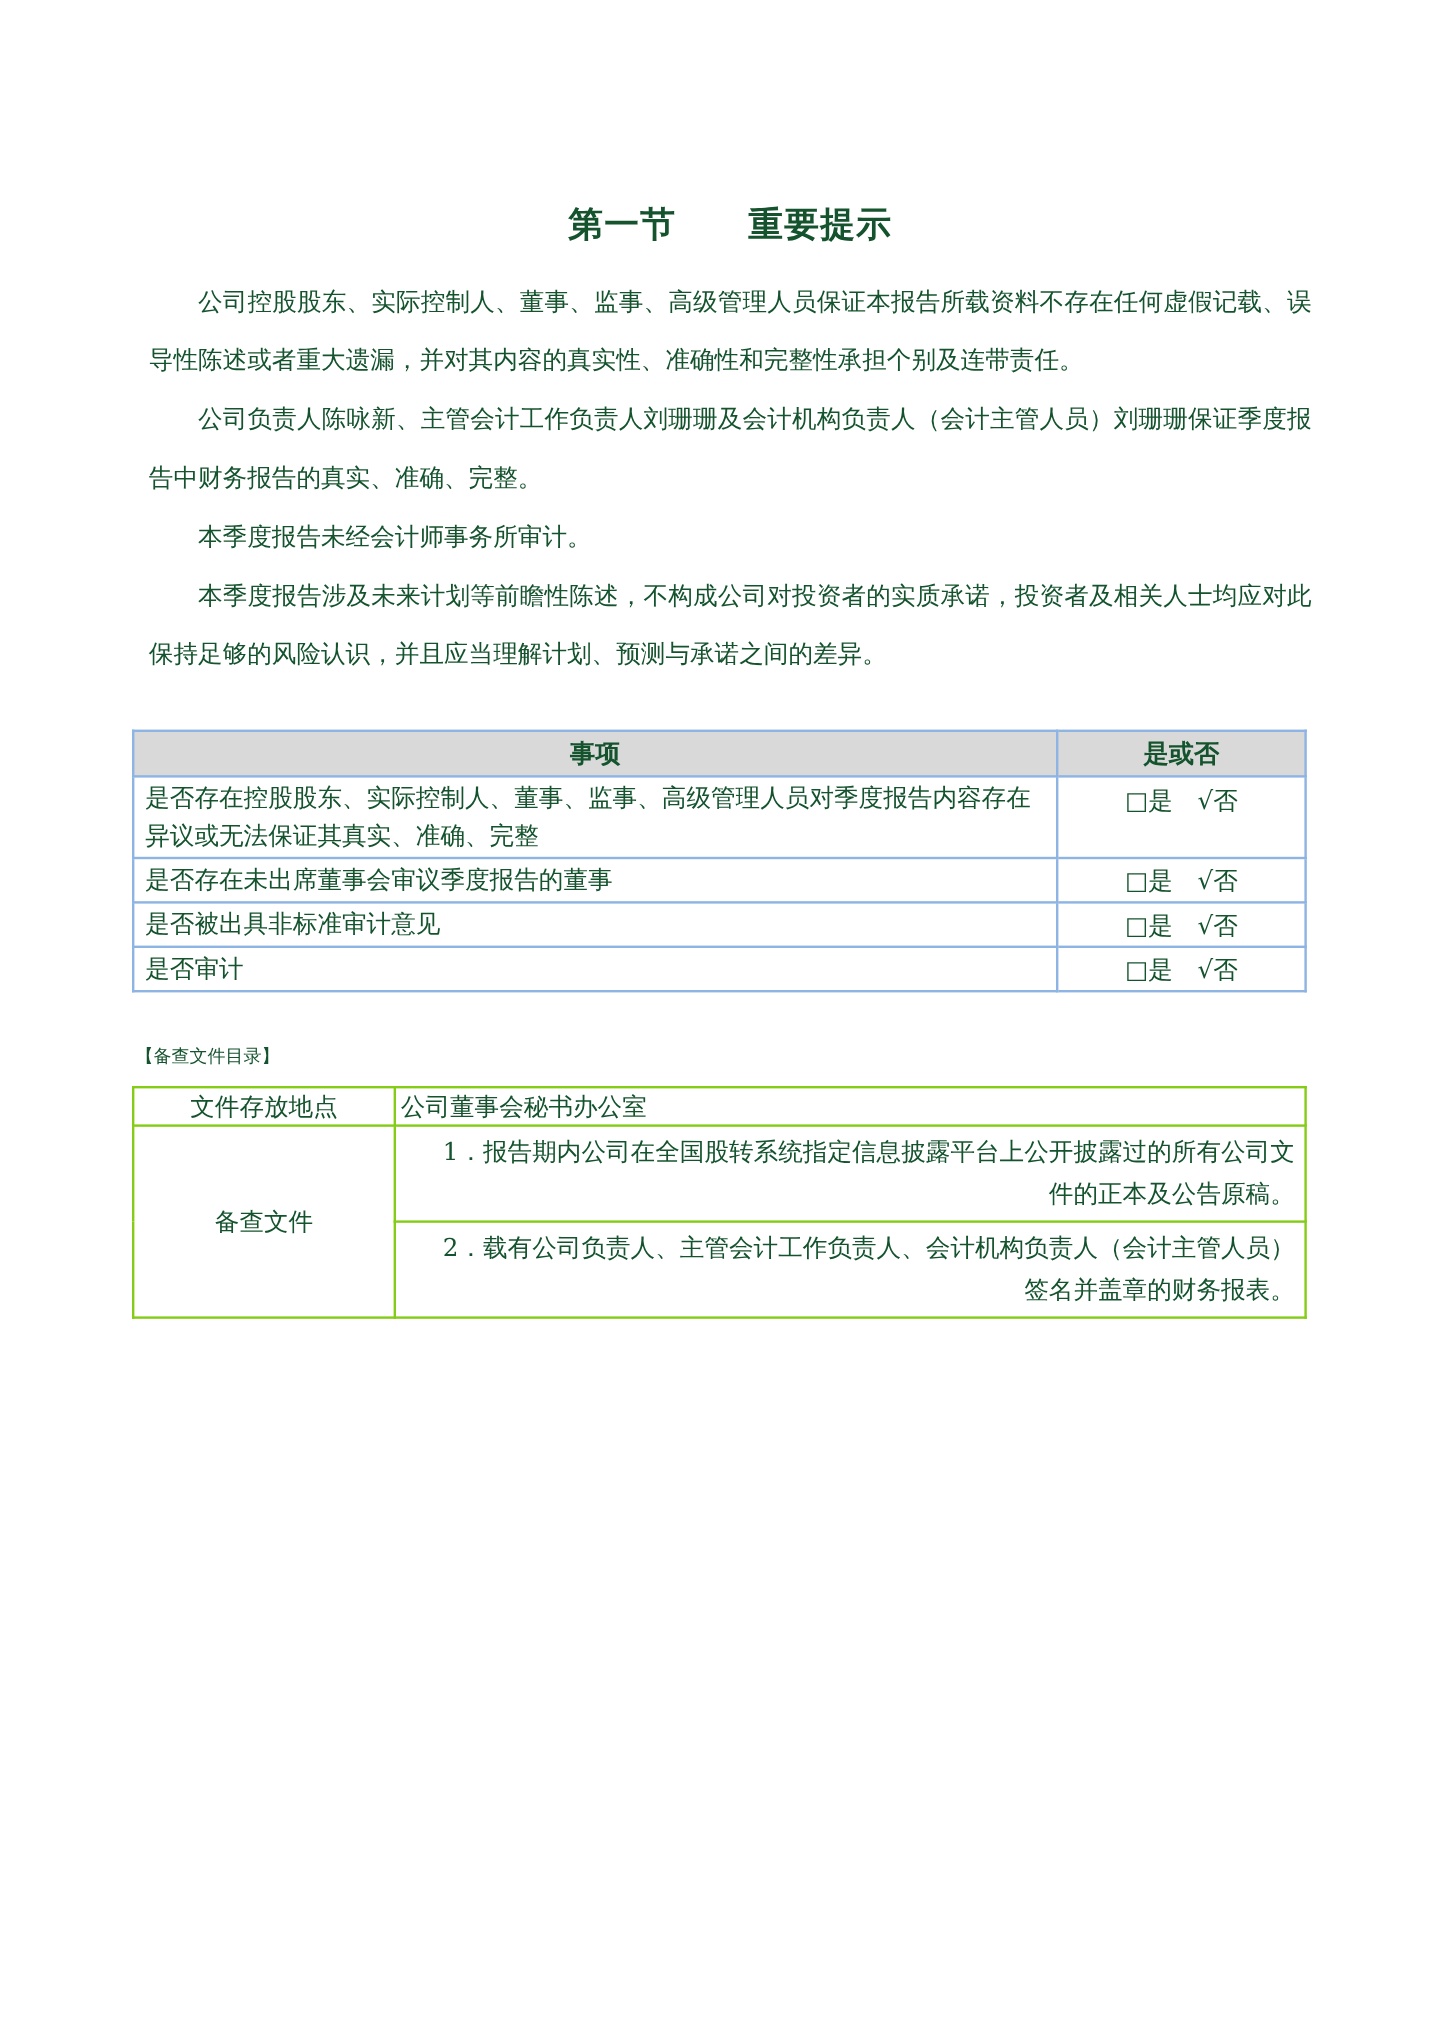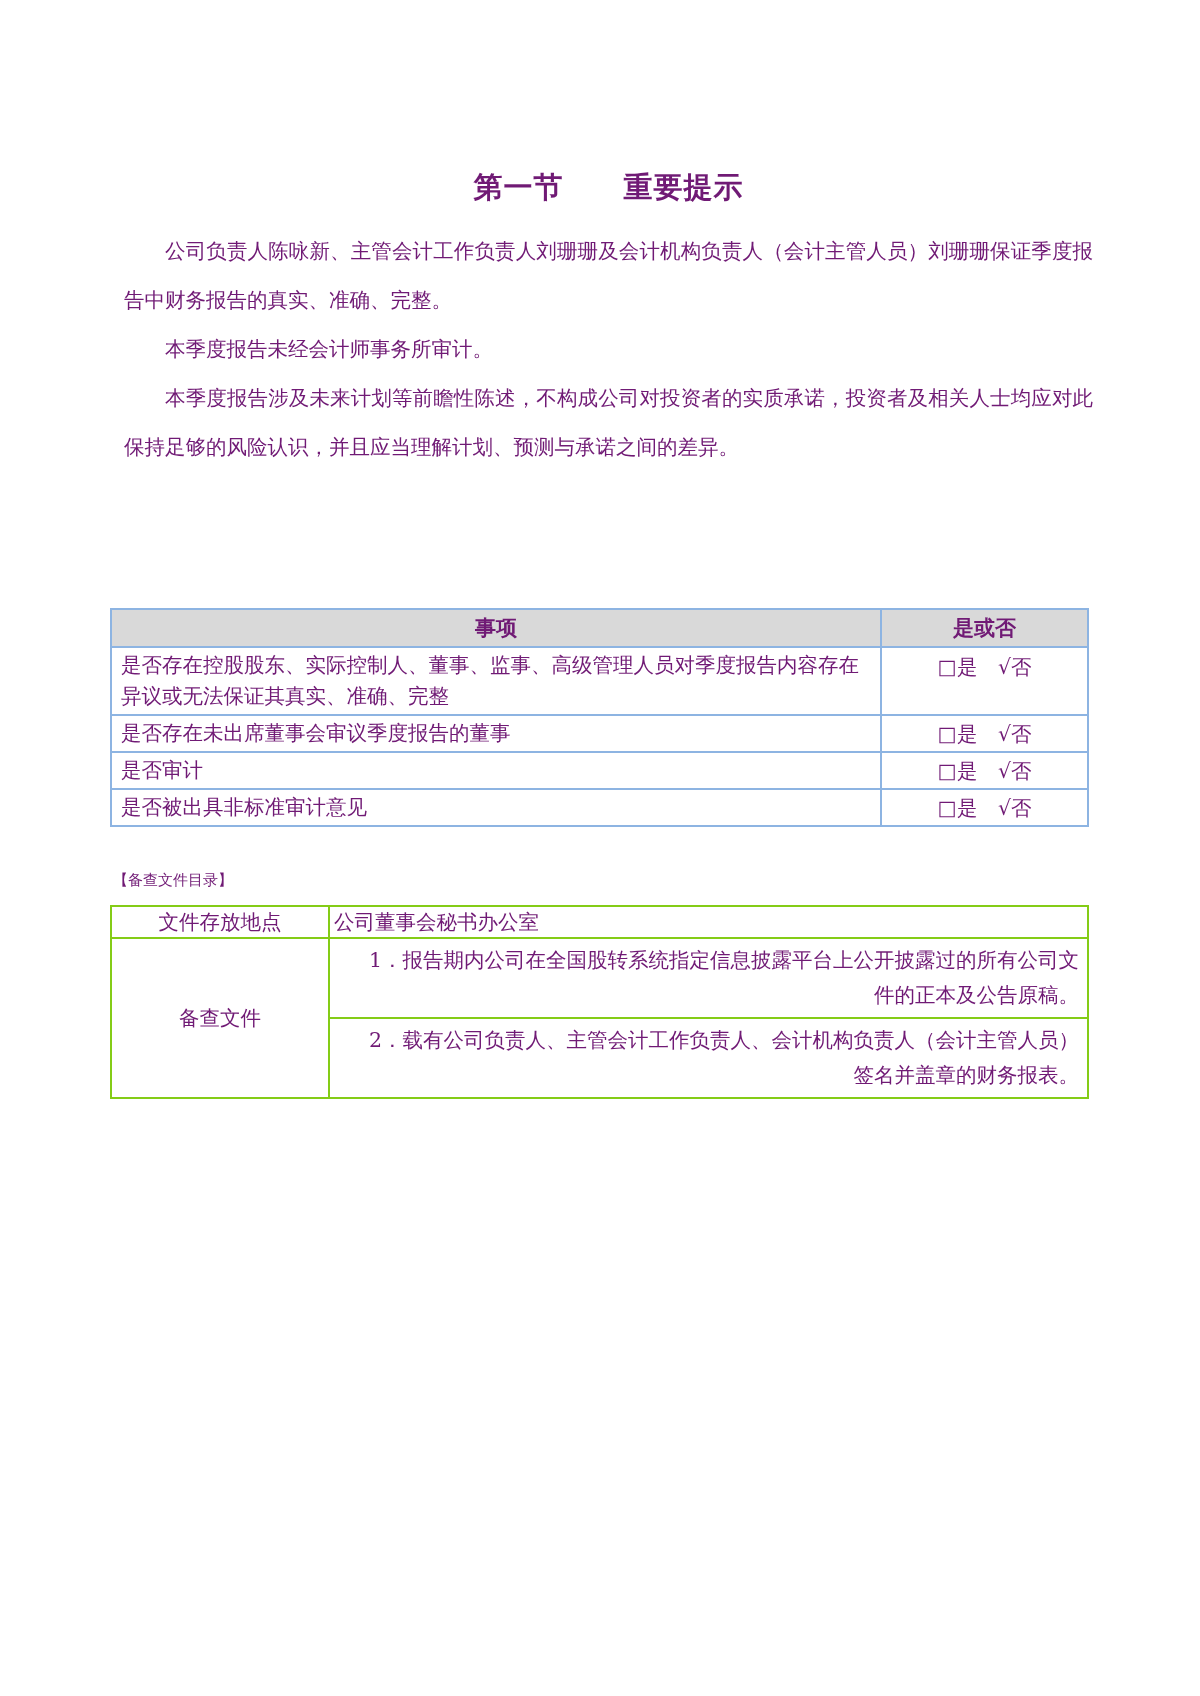--- a/index.html
+++ b/index.html
@@ -1,20 +1,20 @@
 <!DOCTYPE html>
 <html><head>
 <meta charset="utf-8">
 <style>
   html,body { margin:0; padding:0; background:#ffffff; }
   .page {
     position:relative;
     width:1200px; height:1316px;
     background:#ffffff;
-    color:#701a75;
+    color:#14532d;
     font-family:"DejaVu Serif","Liberation Serif",serif;
     overflow:hidden;
   }
   .doc-title {
     position:absolute; top:168px; left:124px; width:969px;
     text-align:center;
     font-family:"Liberation Sans","DejaVu Sans",sans-serif;
     font-weight:700; font-size:29px; letter-spacing:1px;
     white-space:pre;
   }
@@ -74,20 +74,21 @@
   }
 </style>
 </head>
 <body>
 
 <div class="page">
 
   <div class="doc-title">第一节　　重要提示</div>
 
   <div class="body-text">
+    <p>公司控股股东、实际控制人、董事、监事、高级管理人员保证本报告所载资料不存在任何虚假记载、误导性陈述或者重大遗漏，并对其内容的真实性、准确性和完整性承担个别及连带责任。</p>
     <p>公司负责人陈咏新、主管会计工作负责人刘珊珊及会计机构负责人（会计主管人员）刘珊珊保证季度报告中财务报告的真实、准确、完整。</p>
     <p>本季度报告未经会计师事务所审计。</p>
     <p>本季度报告涉及未来计划等前瞻性陈述，不构成公司对投资者的实质承诺，投资者及相关人士均应对此保持足够的风险认识，并且应当理解计划、预测与承诺之间的差异。</p>
   </div>
 
   <table class="items-table">
     <colgroup>
         <col style="width:770px">
         <col style="width:207px">
       </colgroup>
@@ -100,25 +101,25 @@
     <tbody>
       <tr class="tall">
         <td class="item-cell">是否存在控股股东、实际控制人、董事、监事、高级管理人员对季度报告内容存在异议或无法保证其真实、准确、完整</td>
         <td class="answer-cell">□是　√否</td>
       </tr>
       <tr class="short">
         <td class="item-cell">是否存在未出席董事会审议季度报告的董事</td>
         <td class="answer-cell">□是　√否</td>
       </tr>
       <tr class="short">
-        <td class="item-cell">是否审计</td>
+        <td class="item-cell">是否被出具非标准审计意见</td>
         <td class="answer-cell">□是　√否</td>
       </tr>
       <tr class="short">
-        <td class="item-cell">是否被出具非标准审计意见</td>
+        <td class="item-cell">是否审计</td>
         <td class="answer-cell">□是　√否</td>
       </tr>
     </tbody>
   </table>
 
   <div class="docs-heading">【备查文件目录】</div>
 
   <table class="docs-table">
     <colgroup>
         <col style="width:218px">

